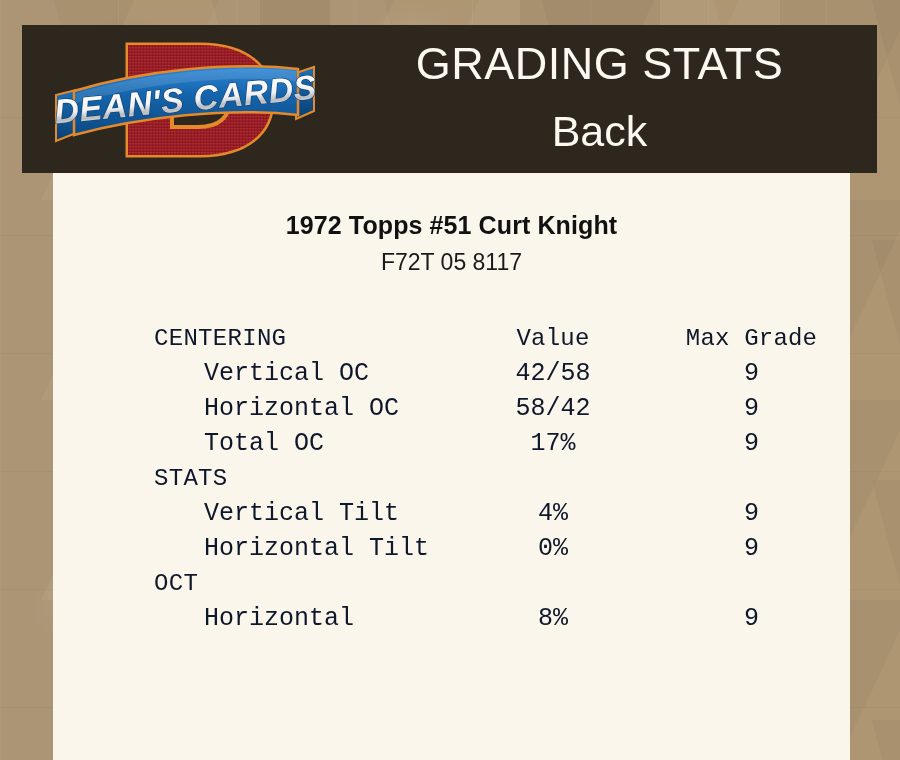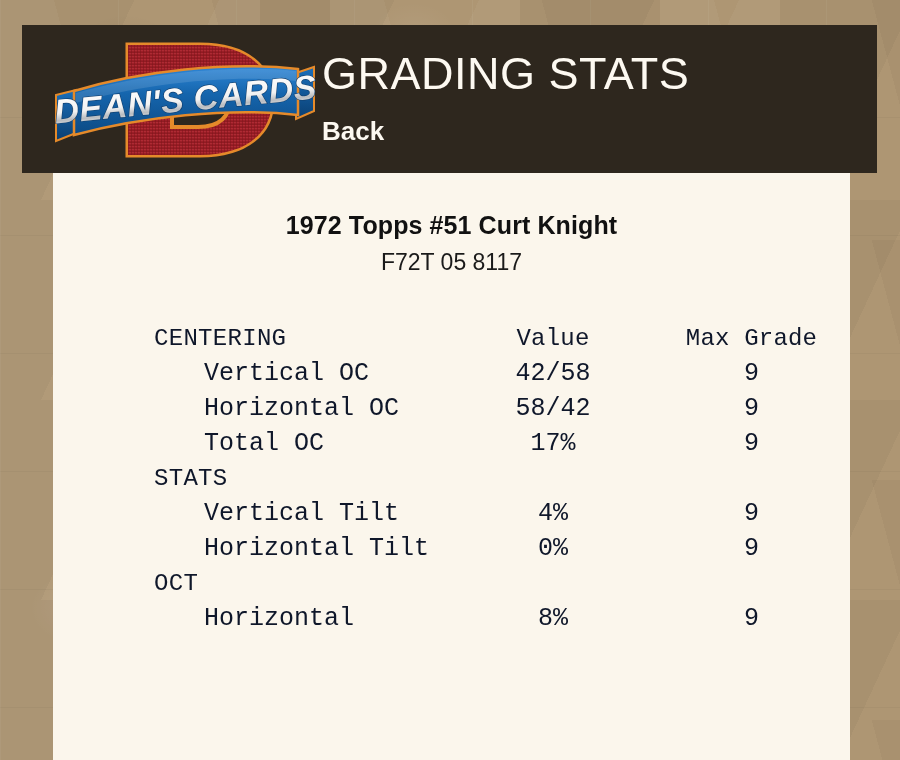--- a/index.html
+++ b/index.html
@@ -56,34 +56,35 @@
   }
 
   #header-titles {
     position: absolute;
     left: 300px;
     right: 0;
     top: 0;
     bottom: 0;
     display: flex;
     flex-direction: column;
+    align-items: center;
     justify-content: center;
     color: #fdf9f1;
   }
   #header-titles .main-title {
     font-size: 45px;
     letter-spacing: 0.5px;
     line-height: 1.02;
     font-weight: normal;
   }
   #header-titles .sub-title {
-    font-size: 26px;
+    font-size: 43px;
     line-height: 1.15;
     margin-top: 20px;
-    font-weight: bold;
+    font-weight: normal;
   }
 
   
   #logo {
     position: absolute;
     left: 28px;
     top: 4px;
     width: 270px;
     height: 142px;
   }

